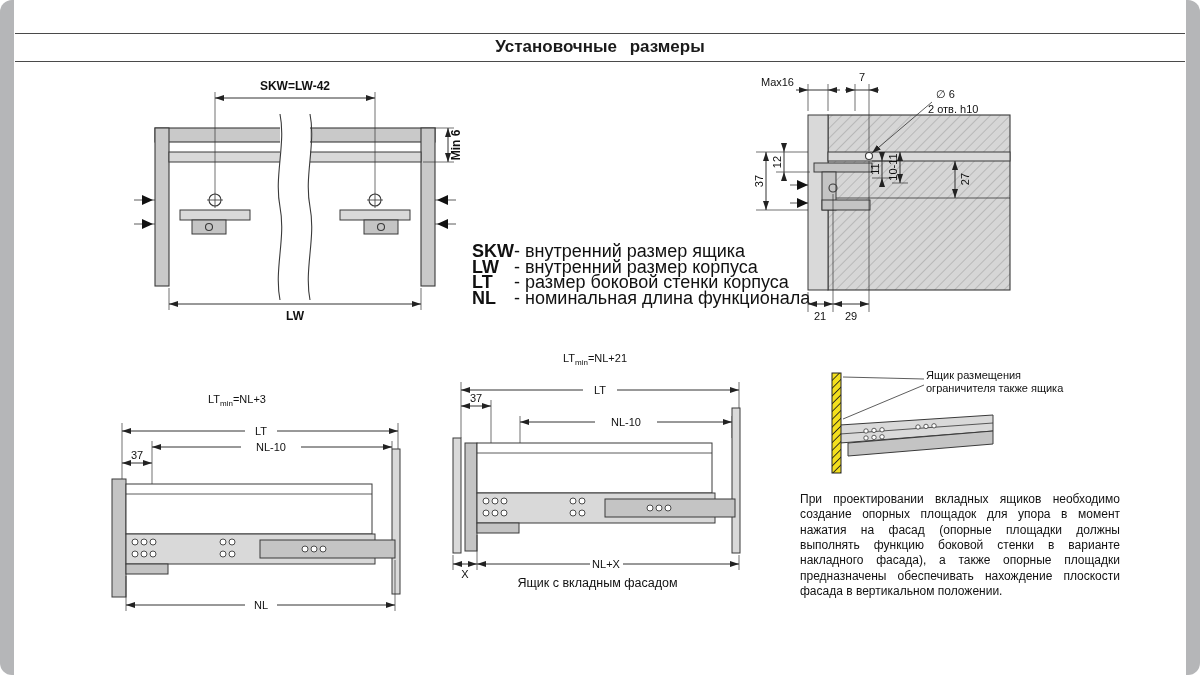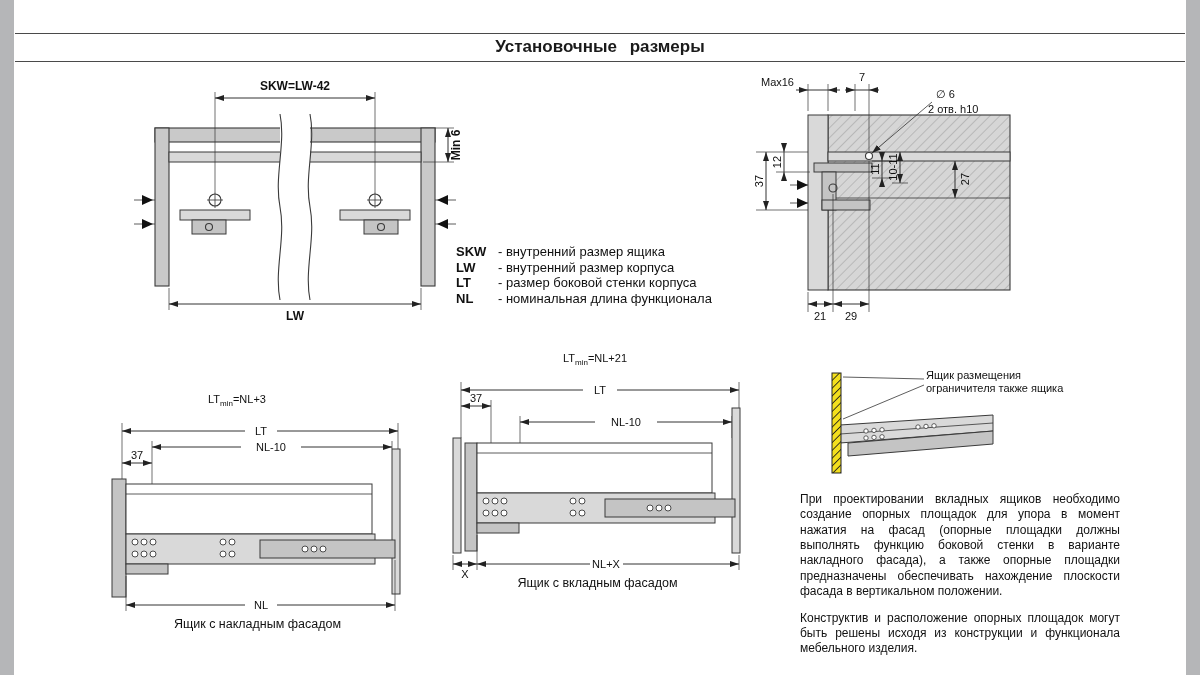--- a/index.html
+++ b/index.html
@@ -1,27 +1,27 @@
 <!DOCTYPE html>
 <html><head>
 <meta charset="utf-8">
 <style>
   html,body{margin:0;padding:0;background:#fff;}
   #page{position:relative;width:1200px;height:675px;background:#fff;overflow:hidden;
-        font-family:"Liberation Sans",sans-serif;color:#111;}
+        font-family:"Liberation Sans",sans-serif;color:#111;border-radius:12px;}
   .sidebar{position:absolute;top:0;width:14px;height:675px;background:#b5b6b8;}
   #sidebar-left{left:0;} #sidebar-right{right:0;}
   .rule{position:absolute;left:15px;right:15px;height:0;border-top:1.6px solid #4a4a4a;}
   #rule-top{top:33px;} #rule-bottom{top:61px;}
   #page-title{position:absolute;left:15px;right:15px;top:37px;text-align:center;
               font-size:17px;font-weight:bold;word-spacing:8px;color:#1a1a1a;}
   .draw{position:absolute;}
   .caption{position:absolute;left:0;right:0;top:228px;text-align:center;font-size:12.5px;color:#111;}
   
-  #legend{position:absolute;left:456px;top:244px;font-size:13px;line-height:15.5px;}
+  #legend{position:absolute;left:472px;top:244px;font-size:18px;line-height:15.5px;}
   .legend-row{display:flex;}
   .legend-term{font-weight:bold;width:42px;flex:0 0 42px;}
   
   #notes{position:absolute;left:788px;top:492px;width:320px;font-size:12px;line-height:1.28;text-align:justify;margin-left:12px;}
   #notes .para2{margin-top:11px;}
   
   #zone-label{position:absolute;left:118px;top:4px;width:178px;font-size:11px;line-height:12.5px;}
   
   svg text{font-family:"Liberation Sans",sans-serif;}
   .dimb{font-size:12px;font-weight:bold;fill:#111;}
@@ -275,21 +275,20 @@
         </g>
       </g>
       <g>
         <line x1="21" y1="187" x2="21" y2="222" class="ext"></line>
         <line x1="290" y1="171" x2="290" y2="222" class="ext"></line>
         <line x1="21" y1="216" x2="140" y2="216" class="dim" marker-start="url(#as)"></line>
         <line x1="172" y1="216" x2="290" y2="216" class="dim" marker-end="url(#ae)"></line>
         <text x="156" y="220" text-anchor="middle" class="dimn">NL</text>
       </g>
     </svg>
-    <div class="caption">Ящик с накладным фасадом</div>
   </div>
 
   <div class="draw" style="left:445px;top:348px;width:305px;height:245px;">
     <svg width="305" height="245" viewBox="0 0 305 245">
       <text x="150" y="14" text-anchor="middle" class="dimn"><tspan>LT</tspan><tspan class="sub" dy="3">min</tspan><tspan dy="-3">=NL+21</tspan></text>
       <g>
         <line x1="16" y1="34" x2="16" y2="90" class="ext"></line>
         <line x1="294" y1="34" x2="294" y2="60" class="ext"></line>
         <line x1="16" y1="42" x2="138" y2="42" class="dim" marker-start="url(#as)"></line>
         <line x1="172" y1="42" x2="294" y2="42" class="dim" marker-end="url(#ae)"></line>
@@ -371,16 +370,15 @@
       </g>
     </svg>
     <div id="zone-label">
       <div>Ящик размещения</div>
       <div>ограничителя также ящика</div>
     </div>
   </div>
 
   <div id="notes">
     <div class="para1">При проектировании вкладных ящиков необходимо создание опорных площадок для упора в момент нажатия на фасад (опорные площадки должны выполнять функцию боковой стенки в варианте накладного фасада), а также опорные площадки предназначены обеспечивать нахождение плоскости фасада в вертикальном положении.</div>
-    <div class="para2">Конструктив и расположение опорных площадок могут быть решены исходя из конструкции и функционала мебельного изделия.</div>
   </div>
 
 </div>
 
 </body></html>

